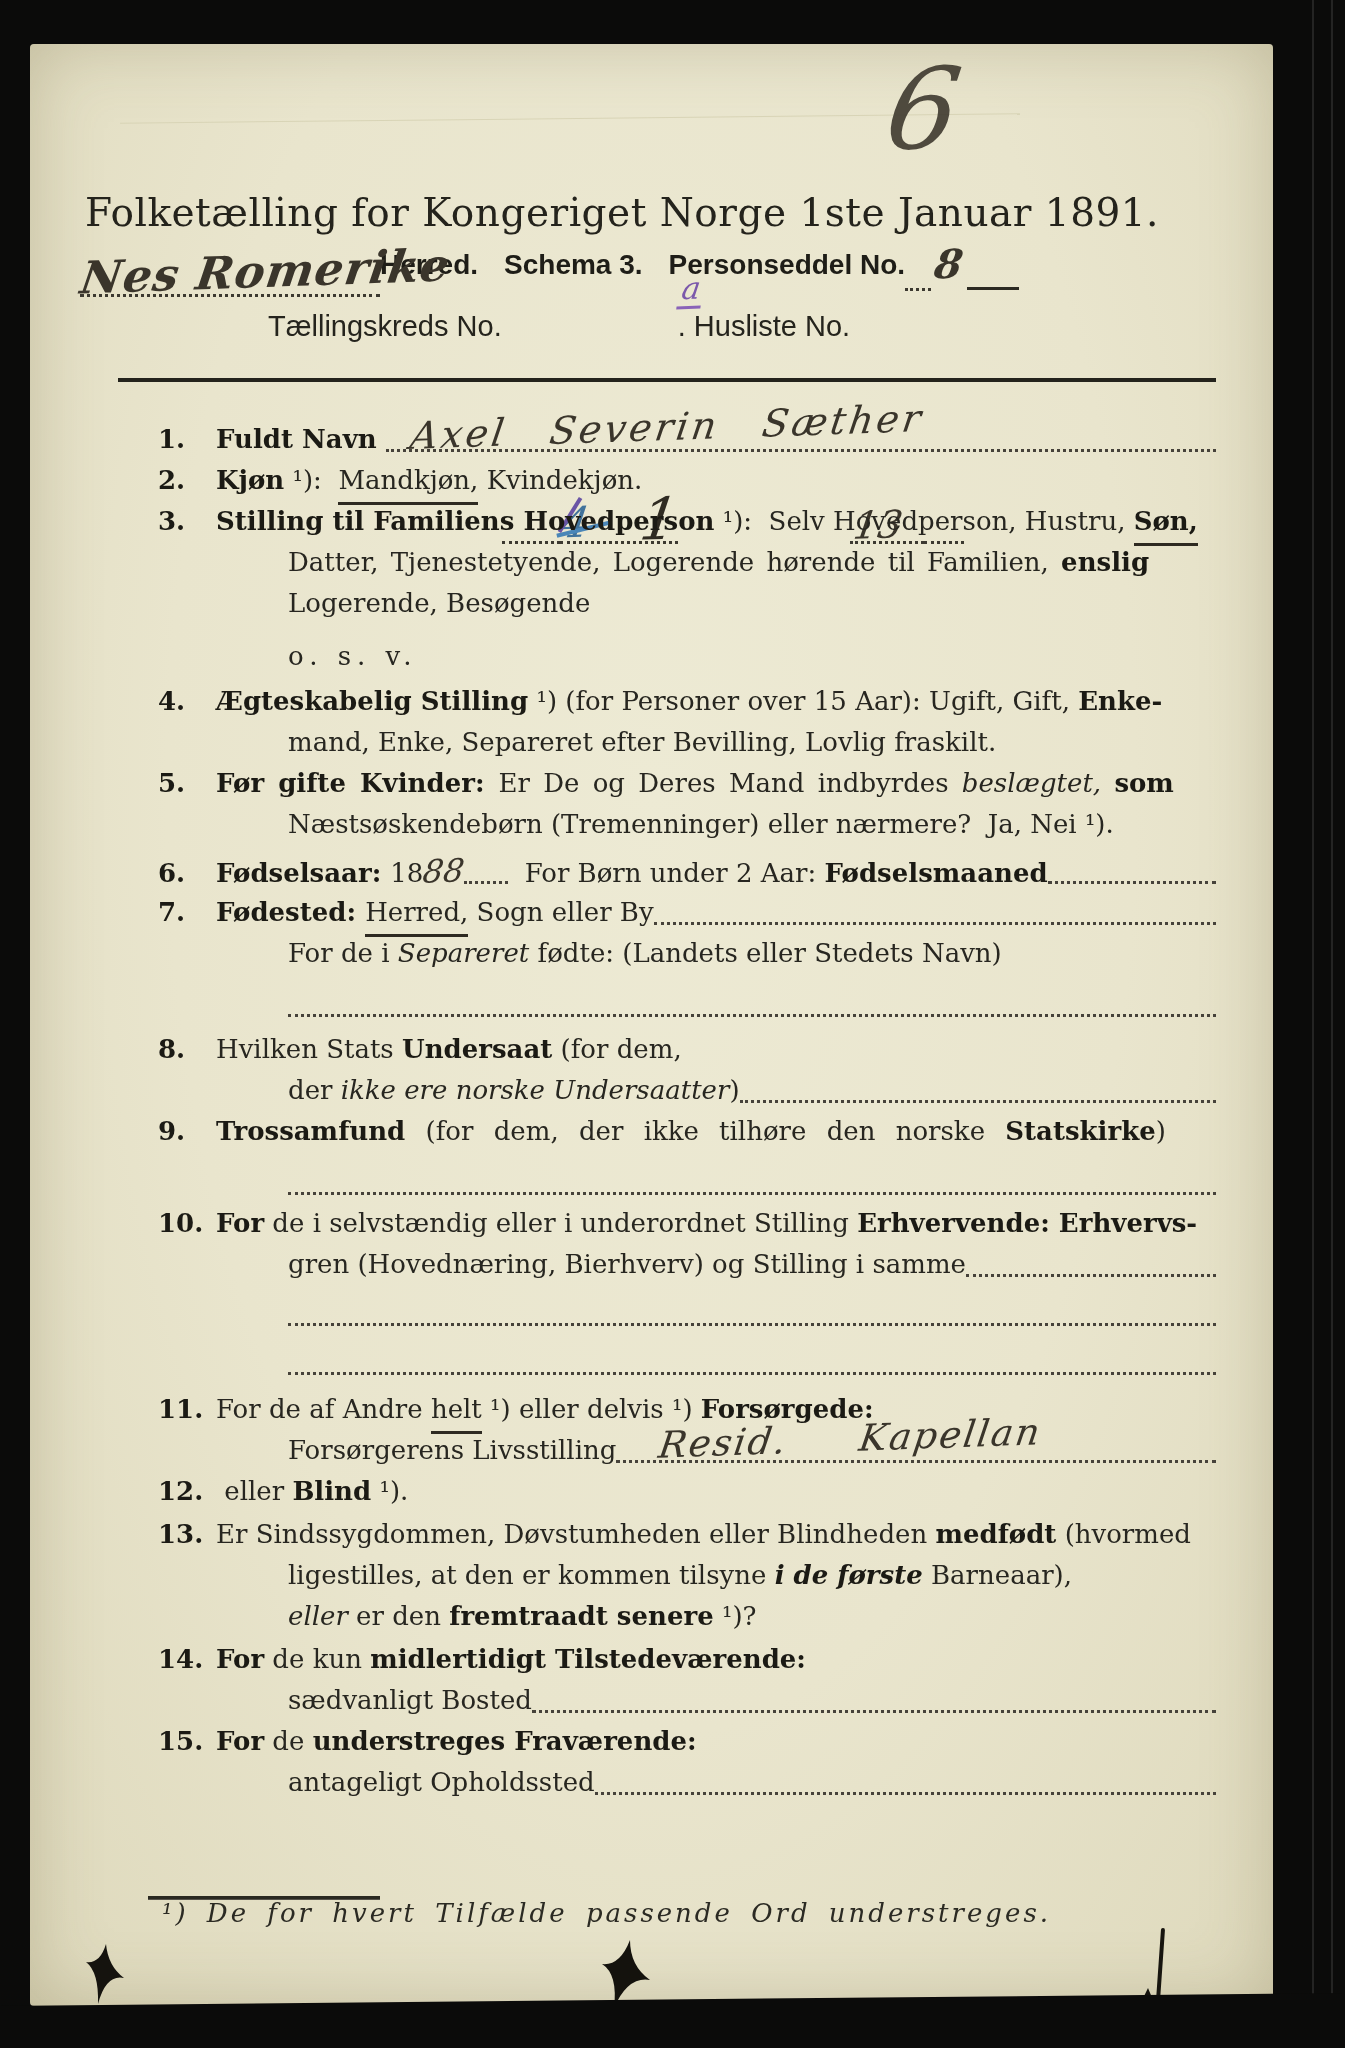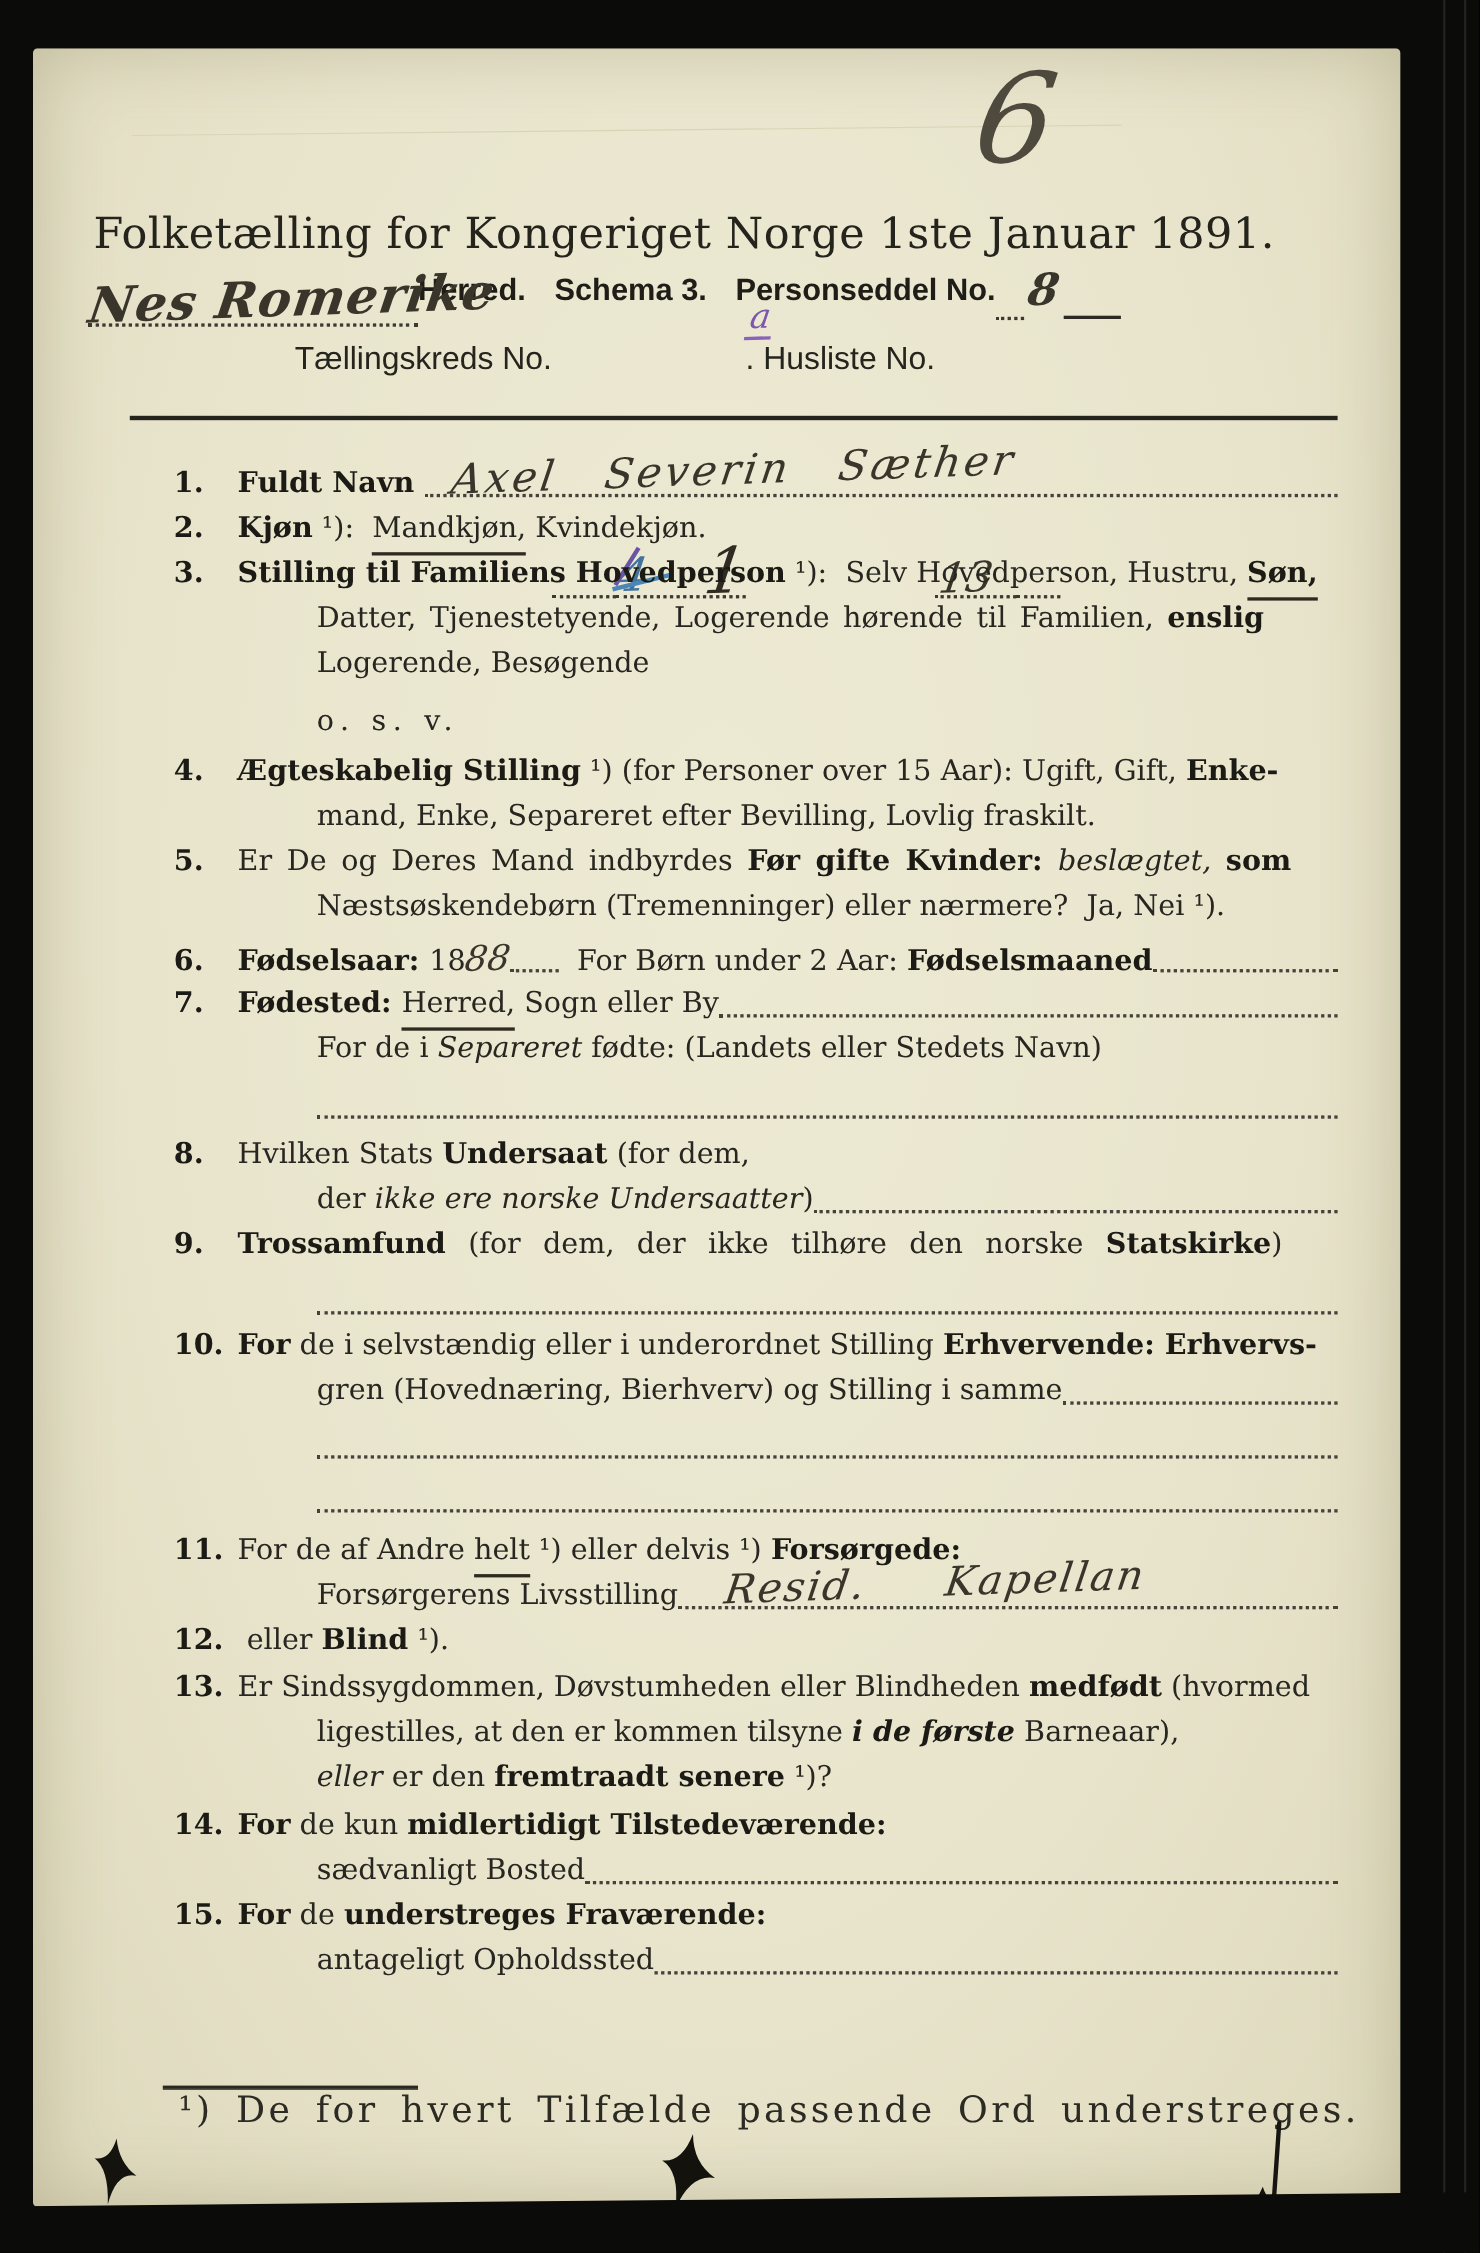--- a/index.html
+++ b/index.html
@@ -63,22 +63,22 @@
   .dots { flex:none; align-self:flex-end; margin-bottom:8px; border-bottom:3.5px dotted #46423a; }
   .fill { flex:1; position:relative; align-self:flex-end; margin-bottom:8px; border-bottom:3.5px dotted #46423a; }
   .fillhw { position:absolute; bottom:1px; white-space:pre; }
   .hw-name { left:26px; font-size:38px; letter-spacing:3px; word-spacing:28px; }
   .hw-occ  { left:44px; font-size:37px; letter-spacing:2px; word-spacing:22px; }
   .hw-inline { font-size:32px; position:relative; top:0px; }
 
   
   .sep { position:absolute; left:118px; top:1852px; width:232px; height:0;
          border-top:3px solid #2a2921; border-bottom:1px solid #55524a; }
-  .footnote { position:absolute; left:132px; top:1854px; font-size:33px; color:#2b2a23;
-              letter-spacing:3px; word-spacing:7px; white-space:nowrap; }
+  .footnote { position:absolute; left:132px; top:1854px; font-size:26px; color:#2b2a23;
+              letter-spacing:3px; word-spacing:7px; white-space:nowrap;font-style:italic; }
 
   
   .blob { position:absolute; }
   .rstroke { position:absolute; left:1158px; top:1928px; width:4px; height:88px; background:#17150f;
              transform:rotate(4deg); border-radius:2px; }
 </style>
 </head>
 <body>
 
 <div class="scan">
@@ -167,22 +167,22 @@
           <span class="seg"> ¹) (for Personer over 15 Aar): Ugift, Gift, </span>
           <span class="seg b">Enke-</span>
         </div>
         <div class="line">
           <span class="no"></span>
           <span class="ind"></span>
           <span class="seg">mand, Enke, Separeret efter Bevilling, Lovlig fraskilt.</span>
         </div>
         <div class="line" style="word-spacing: 5px;">
           <span class="no">5.</span>
+          <span class="seg b">Før gifte Kvinder: </span>
           <span class="seg">Er De og Deres Mand indbyrdes </span>
-          <span class="seg b">Før gifte Kvinder: </span>
           <span class="seg i">beslægtet,</span>
           <span class="seg"> </span>
           <span class="seg b">som</span>
         </div>
         <div class="line">
           <span class="no"></span>
           <span class="ind"></span>
           <span class="seg">Næstsøskendebørn (Tremenninger) eller nærmere?  Ja, Nei ¹).</span>
         </div>
         <div class="line" style="margin-top: 6px;">

